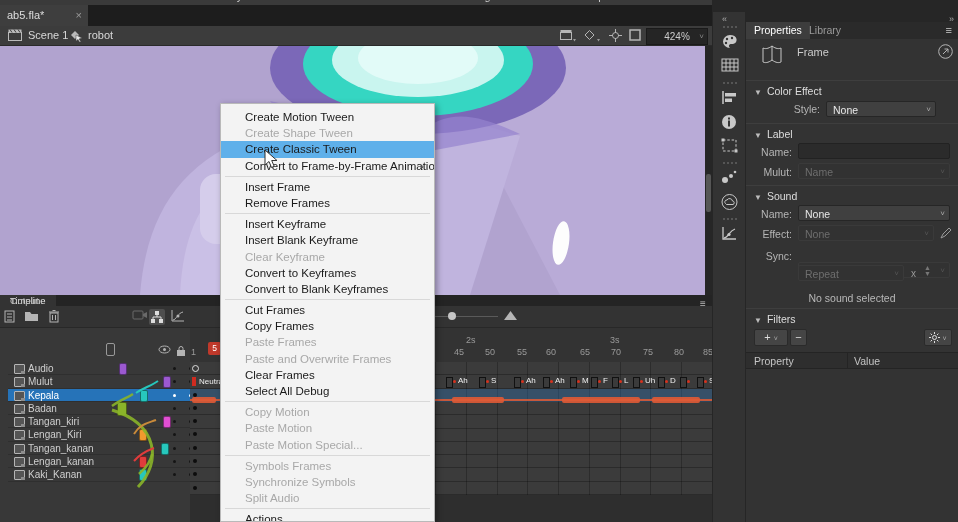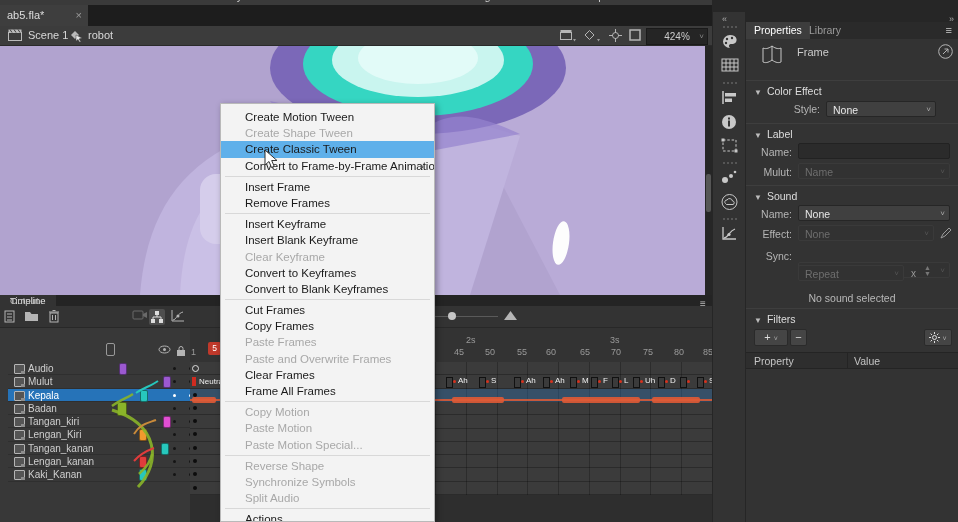--- a/index.html
+++ b/index.html
@@ -623,21 +623,21 @@
         <span>Paste and Overwrite Frames</span>
         
       </div>
 
       <div class="cm-item">
         <span>Clear Frames</span>
         
       </div>
 
       <div class="cm-item">
-        <span>Frame All Frames</span>
+        <span>Select All Debug</span>
         
       </div>
 
       <div class="cm-item sep">
         <span></span>
         
       </div>
 
       <div class="cm-item dis">
         <span>Copy Motion</span>
@@ -653,21 +653,21 @@
         <span>Paste Motion Special...</span>
         
       </div>
 
       <div class="cm-item sep">
         <span></span>
         
       </div>
 
       <div class="cm-item dis">
-        <span>Reverse Shape</span>
+        <span>Symbols Frames</span>
         
       </div>
 
       <div class="cm-item dis">
         <span>Synchronize Symbols</span>
         
       </div>
 
       <div class="cm-item dis">
         <span>Split Audio</span>

